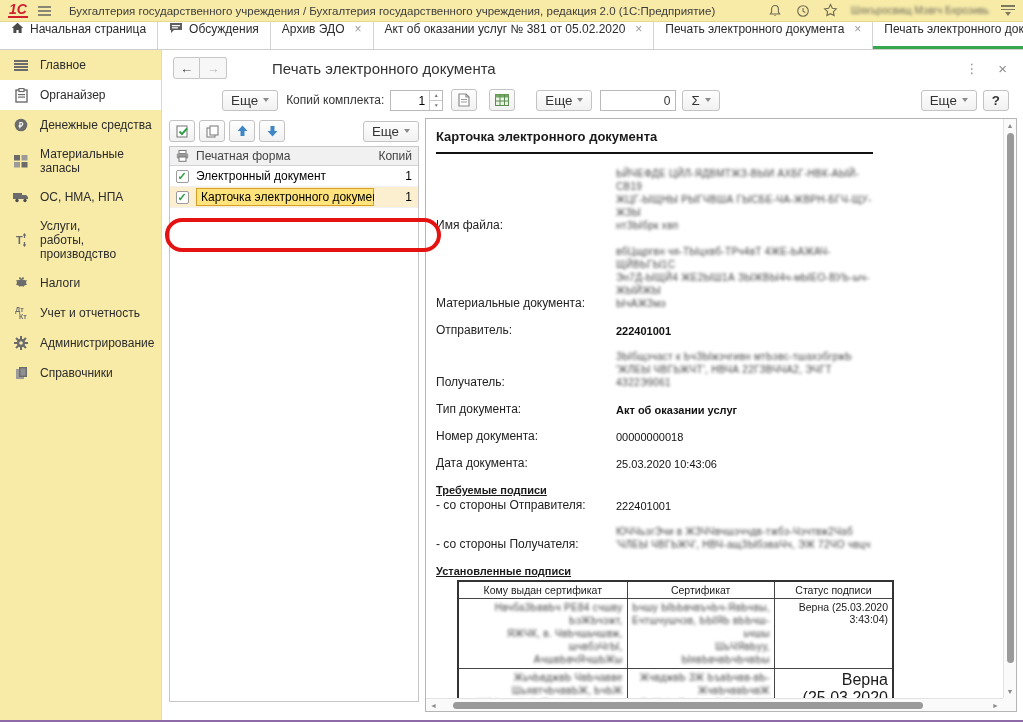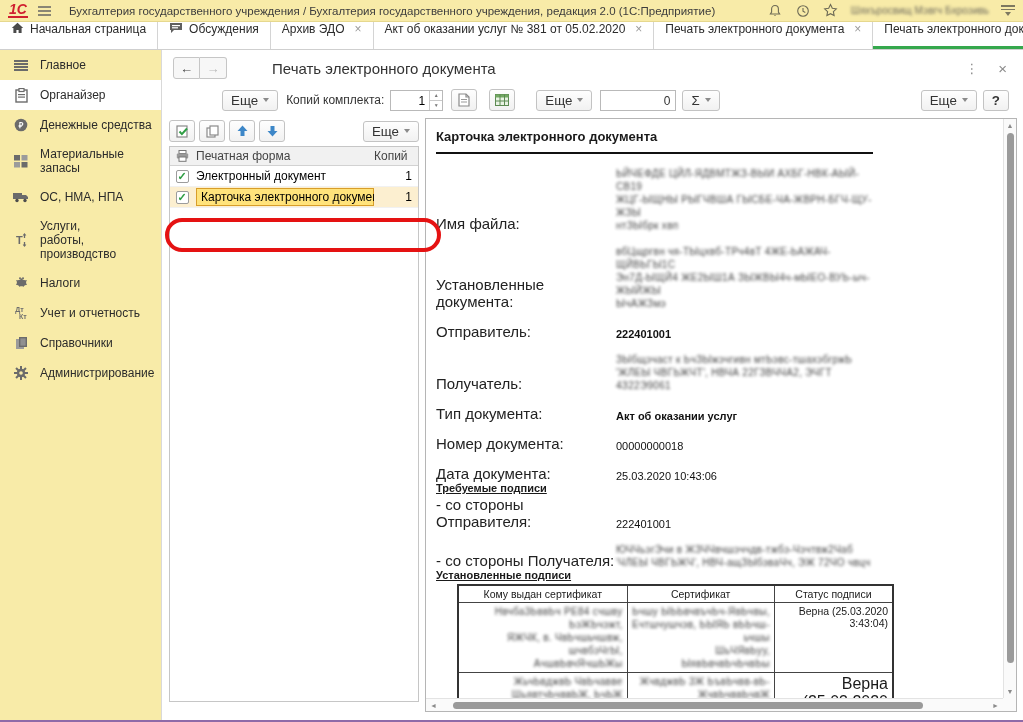--- a/index.html
+++ b/index.html
@@ -59,42 +59,42 @@
   .numfield { width:76px; height:21px; border:1px solid #b9b9b9; background:#fff; text-align:right; padding:3px 5px 0 0; font-size:12px; color:#333;}
 
   
   .list-panel { position:absolute; left:7px; top:68px; width:250px; height:594px;}
   .lp-toolbar { display:flex; align-items:center; gap:4px; height:26px;}
   .lp-toolbar .spacer { flex:1; }
   .lp-table { position:absolute; left:0; top:28px; right:0; bottom:10px; border:1px solid #c6c6c6; background:#fff; font-size:12px;}
   .lp-head { display:flex; height:19px; background:#f1f1f1; border-bottom:1px solid #d2d2d2; color:#444; align-items:center;}
   .lp-head .c-ico { width:24px; display:flex; justify-content:center;}
   .lp-head .c-name { flex:1; padding-left:2px;}
-  .lp-head .c-cop { width:44px; padding-right:6px;}
+  .lp-head .c-cop { width:44px; text-align:right; padding-right:6px;}
   .lp-row { display:flex; height:21px; align-items:center; cursor:pointer; border-bottom:1px solid #f1f1f1;}
   .lp-row .c-ico { width:24px; display:flex; justify-content:center;}
   .lp-row .c-name { flex:1; padding-left:2px; white-space:nowrap; overflow:hidden;}
   .lp-row .c-cop { width:44px; text-align:right; padding-right:6px;}
   .lp-row.selected { background:#fcefd0;}
   .lp-row.selected .c-name .cellhl { background:#ffe37b; border:1px solid #d89e2a; padding:1px 4px; display:inline-block; max-width:100%;}
   .cb { width:13px; height:13px; border:1px solid #9c9c9c; background:#fff; border-radius:2px; display:flex; align-items:center; justify-content:center; color:#2f9e44; font-size:11px; font-weight:bold; line-height:10px; cursor:pointer;}
 
   
   .annotation { position:absolute; left:-4px; top:100px; width:276px; height:34px; border:4px solid #e51212; border-radius:17px; pointer-events:none; z-index:30;}
 
   
   .preview { position:absolute; left:263px; top:68px; width:592px; height:594px; border:1px solid #b5b5b5; background:#fff;}
   .doc { position:absolute; left:0; top:0; right:13px; bottom:13px; overflow:hidden; padding:10px 0 0 10px; color:#1a1a1a;}
   .doc-title { font-size:13px; font-weight:bold; padding-bottom:8px; border-bottom:2px solid #111; width:437px;}
   .frow { display:flex; align-items:flex-end; margin-top:13px; width:437px;}
-  .flabel { width:180px; min-width:180px; font-size:15px; color:#222;}
+  .flabel { width:180px; min-width:180px; font-size:12px; color:#222;}
   .fval { font-size:11px; color:#111;}
   .fval.b { font-weight:bold; }
   .red { filter:blur(1.7px); opacity:.85; font-size:10px; line-height:13px; letter-spacing:.3px; color:#222;}
-  .sec-head { font-size:11px; font-weight:bold; text-decoration:underline;}
+  .sec-head { margin-top:14px; font-size:11px; font-weight:bold; text-decoration:underline;}
   .sig-table { width:437px; border-collapse:collapse; margin-top:3px; font-size:10px;margin-left:21px;}
   .sig-table th { border:1px solid #444; font-weight:normal; padding:2px 3px; text-align:center; font-size:10.5px;}
   .sig-table td { border:1px solid #444; padding:2px 4px; vertical-align:top;text-align:right;}
   .sig-table { border:2px solid #333;}
   .col1{width:170px;} .col2{width:148px;} .col3{width:119px;}
 
   
   .vsb { position:absolute; right:0; top:0; width:13px; bottom:13px; background:#fafafa; border-left:1px solid #e3e3e3; display:flex; flex-direction:column; align-items:center;}
   .vsb .a { font-size:7px; color:#8a8a8a; padding:3px 0; cursor:pointer;}
   .vsb .thumb { width:7px; border-radius:4px; background:#9a9a9a; flex:0 0 530px; margin-top:1px; cursor:grab;}
@@ -237,39 +237,39 @@
             <circle cx="6" cy="2.2" r="1" fill="#6b6b6b"></circle>
             <circle cx="9" cy="2.2" r="1" fill="#6b6b6b"></circle>
           </svg></span>
       <span>Налоги</span>
     </div>
     <div class="side-item">
       <span class="side-ico"><span class="acct">Дт<br>&nbsp;&nbsp;Кт</span></span>
       <span>Учет и отчетность</span>
     </div>
     <div class="side-item">
-      <span class="side-ico"><svg width="13" height="14" viewBox="0 0 13 14">
-            <rect x="1" y="3" width="8" height="10" fill="#9b9b9b"></rect>
-            <rect x="4" y="1" width="8" height="10" fill="#6b6b6b"></rect>
-            <rect x="5.4" y="2.4" width="5.2" height="7.2" fill="#fff" opacity=".25"></rect>
-          </svg></span>
-      <span>Справочники</span>
-    </div>
-    <div class="side-item">
       <span class="side-ico"><svg width="14" height="14" viewBox="0 0 14 14">
             <g fill="#6b6b6b">
               <rect x="6" y="0" width="2" height="14"></rect>
               <rect x="0" y="6" width="14" height="2"></rect>
               <rect x="6" y="0" width="2" height="14" transform="rotate(45 7 7)"></rect>
               <rect x="6" y="0" width="2" height="14" transform="rotate(-45 7 7)"></rect>
               <circle cx="7" cy="7" r="4.2"></circle>
             </g>
             <circle cx="7" cy="7" r="1.8" fill="#f8eba8"></circle>
           </svg></span>
       <span>Администрирование</span>
+    </div>
+    <div class="side-item">
+      <span class="side-ico"><svg width="13" height="14" viewBox="0 0 13 14">
+            <rect x="1" y="3" width="8" height="10" fill="#9b9b9b"></rect>
+            <rect x="4" y="1" width="8" height="10" fill="#6b6b6b"></rect>
+            <rect x="5.4" y="2.4" width="5.2" height="7.2" fill="#fff" opacity=".25"></rect>
+          </svg></span>
+      <span>Справочники</span>
     </div>
   </aside>
 
   <main class="main">
 
     <div class="main-header">
       <span class="navbtns">
         <span class="navbtn back">←</span>
         <span class="navbtn">→</span>
       </span>
@@ -407,21 +407,21 @@
         <div class="frow">
           <span class="flabel">Имя файла:</span>
           <span class="fval red">
             <span style="display:block">ЬЙЧЕФДЕ ЦЙЛ-ЯДВМТЖЗ-ВЫИ АХБГ-НВК-АЫЙ-СВ19</span>
             <span style="display:block">ЖЦГ-ЫЩНЫ РЫГЧВША ГЫСБЕ-ЧА-ЖВРН-БГЧ-ЩУ-ЖЗЫ</span>
             <span style="display:block">нтЗЫбрк хвп</span>
           </span>
         </div>
 
         <div class="frow">
-          <span class="flabel">Установленные документа:</span>
+          <span class="flabel">Материальные документа:</span>
           <span class="fval red">
             <span style="display:block">вбЦщргвн чя-ТЫцхвб-ТРч4вТ 4ЖЕ-ЬАЖАЧ-ЩЙВЬГЫ1С</span>
             <span style="display:block">Эн7Д-ЫЩЙ4 ЖЕ2ЫШ1А ЗЫЖВЫ4ч-мЫЕО-ВУЬ-ыч-ЖЫЙЖЫ</span>
             <span style="display:block">ЫчАЖЗмэ</span>
           </span>
         </div>
 
         <div class="frow">
           <span class="flabel">Отправитель:</span>
           <span class="fval b">222401001</span>

